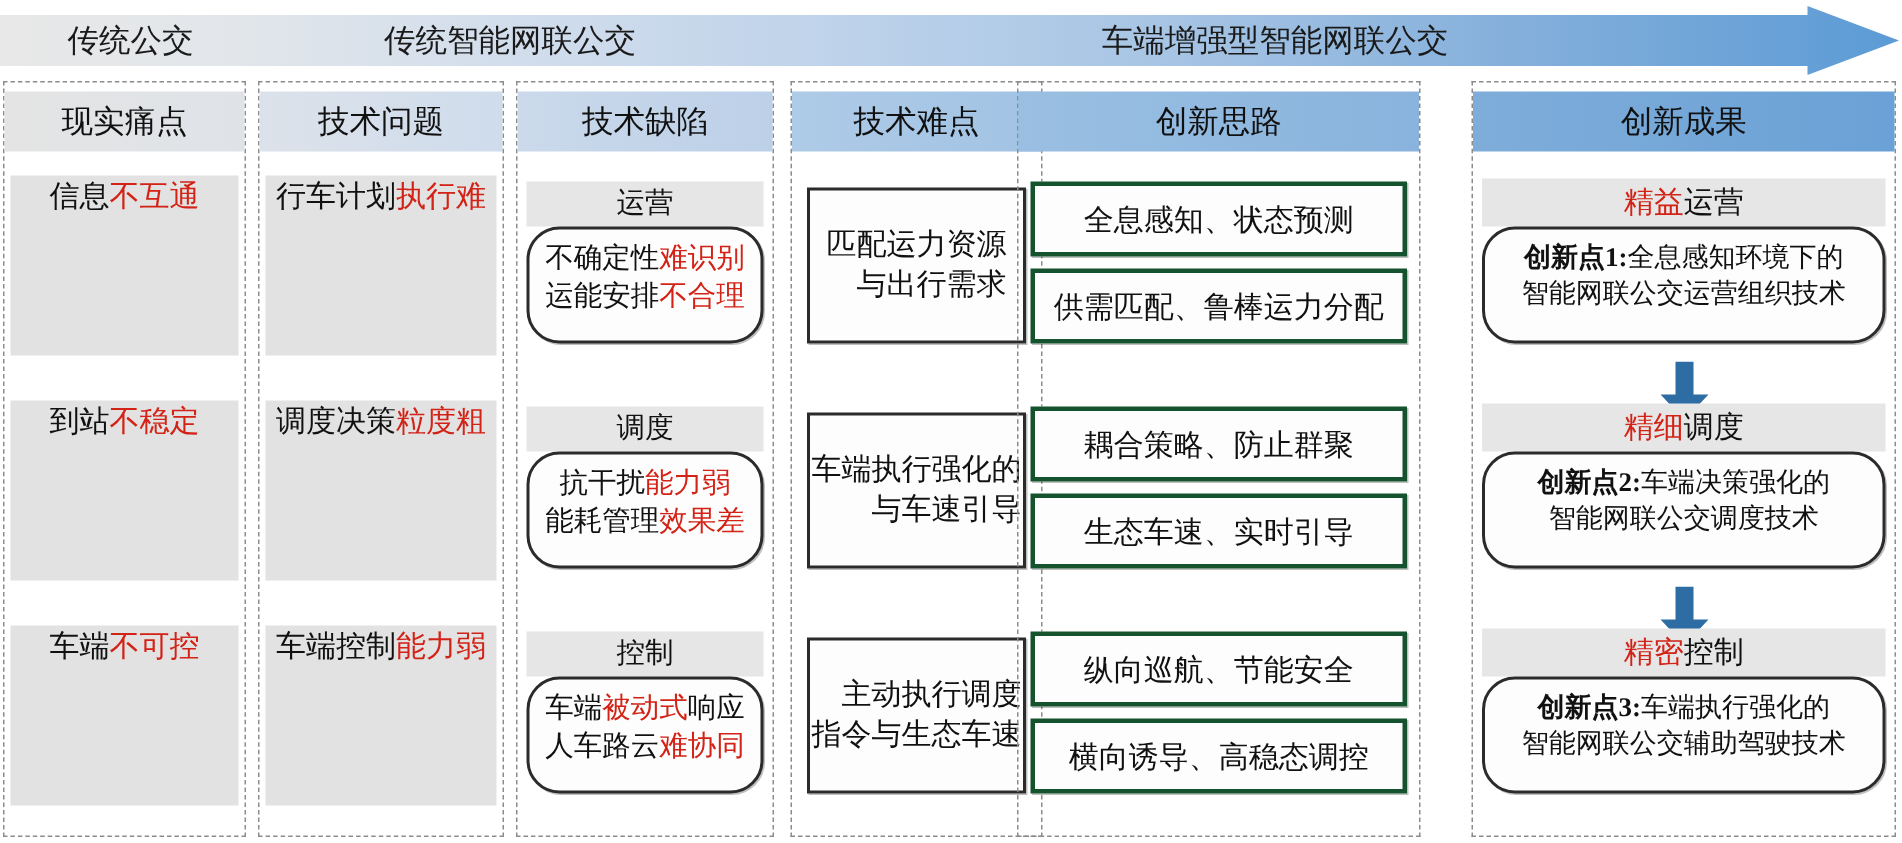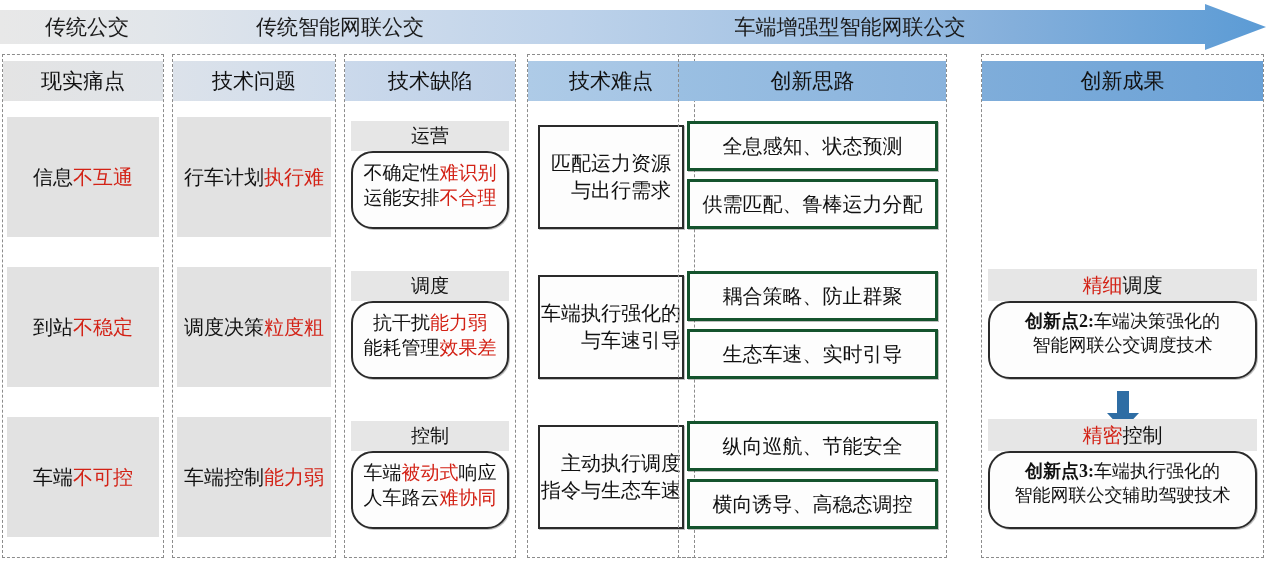--- a/index.html
+++ b/index.html
@@ -74,21 +74,21 @@
 
   
   .gray-cell {
     position: absolute;
     left: 4px;
     right: 4px;
     top: 0;
     height: 120px;
     background: #e2e2e2;
     display: flex;
-    align-items: center;
+    align-items: flex-start;
     justify-content: center;
     font-size: 20px;
     color: #111111;
     white-space: nowrap;
     box-sizing: border-box;
   }
 
   
   .titled {
     position: absolute;
@@ -331,20 +331,34 @@
 
     <div class="rowzone rz3">
       <div class="pair-box pair-a">纵向巡航、节能安全</div>
       <div class="pair-box pair-b">横向诱导、高稳态调控</div>
     </div>
   </div>
 
   <div class="col" style="left:981px;width:283px;">
     <div class="col-head" style="background:linear-gradient(to right,#7FADDA,#6AA1D6);">创新成果</div>
 
+    <div class="rowzone rz1">
+      <div class="titled" style="top:2px;">
+        <div class="titled-cap" style="font-size:20px;height:32px;line-height:32px;">
+          <span class="hl">精益</span><span>运营</span>
+        </div>
+        <div class="titled-body tall" style="font-size:18px;">
+          <div><span class="bold">创新点1:</span>全息感知环境下的</div>
+          <div>智能网联公交运营组织技术</div>
+        </div>
+      </div>
+      <svg class="down-arrow" style="top:124px;" viewBox="0 0 34 40">
+        <polygon points="11,0 23,0 23,22 33,22 17,39 1,22 11,22" fill="#2E6DA4"></polygon>
+      </svg>
+    </div>
 
     <div class="rowzone rz2">
       <div class="titled" style="top:2px;">
         <div class="titled-cap" style="font-size:20px;height:32px;line-height:32px;">
           <span class="hl">精细</span><span>调度</span>
         </div>
         <div class="titled-body tall" style="font-size:18px;">
           <div><span class="bold">创新点2:</span>车端决策强化的</div>
           <div>智能网联公交调度技术</div>
         </div>

